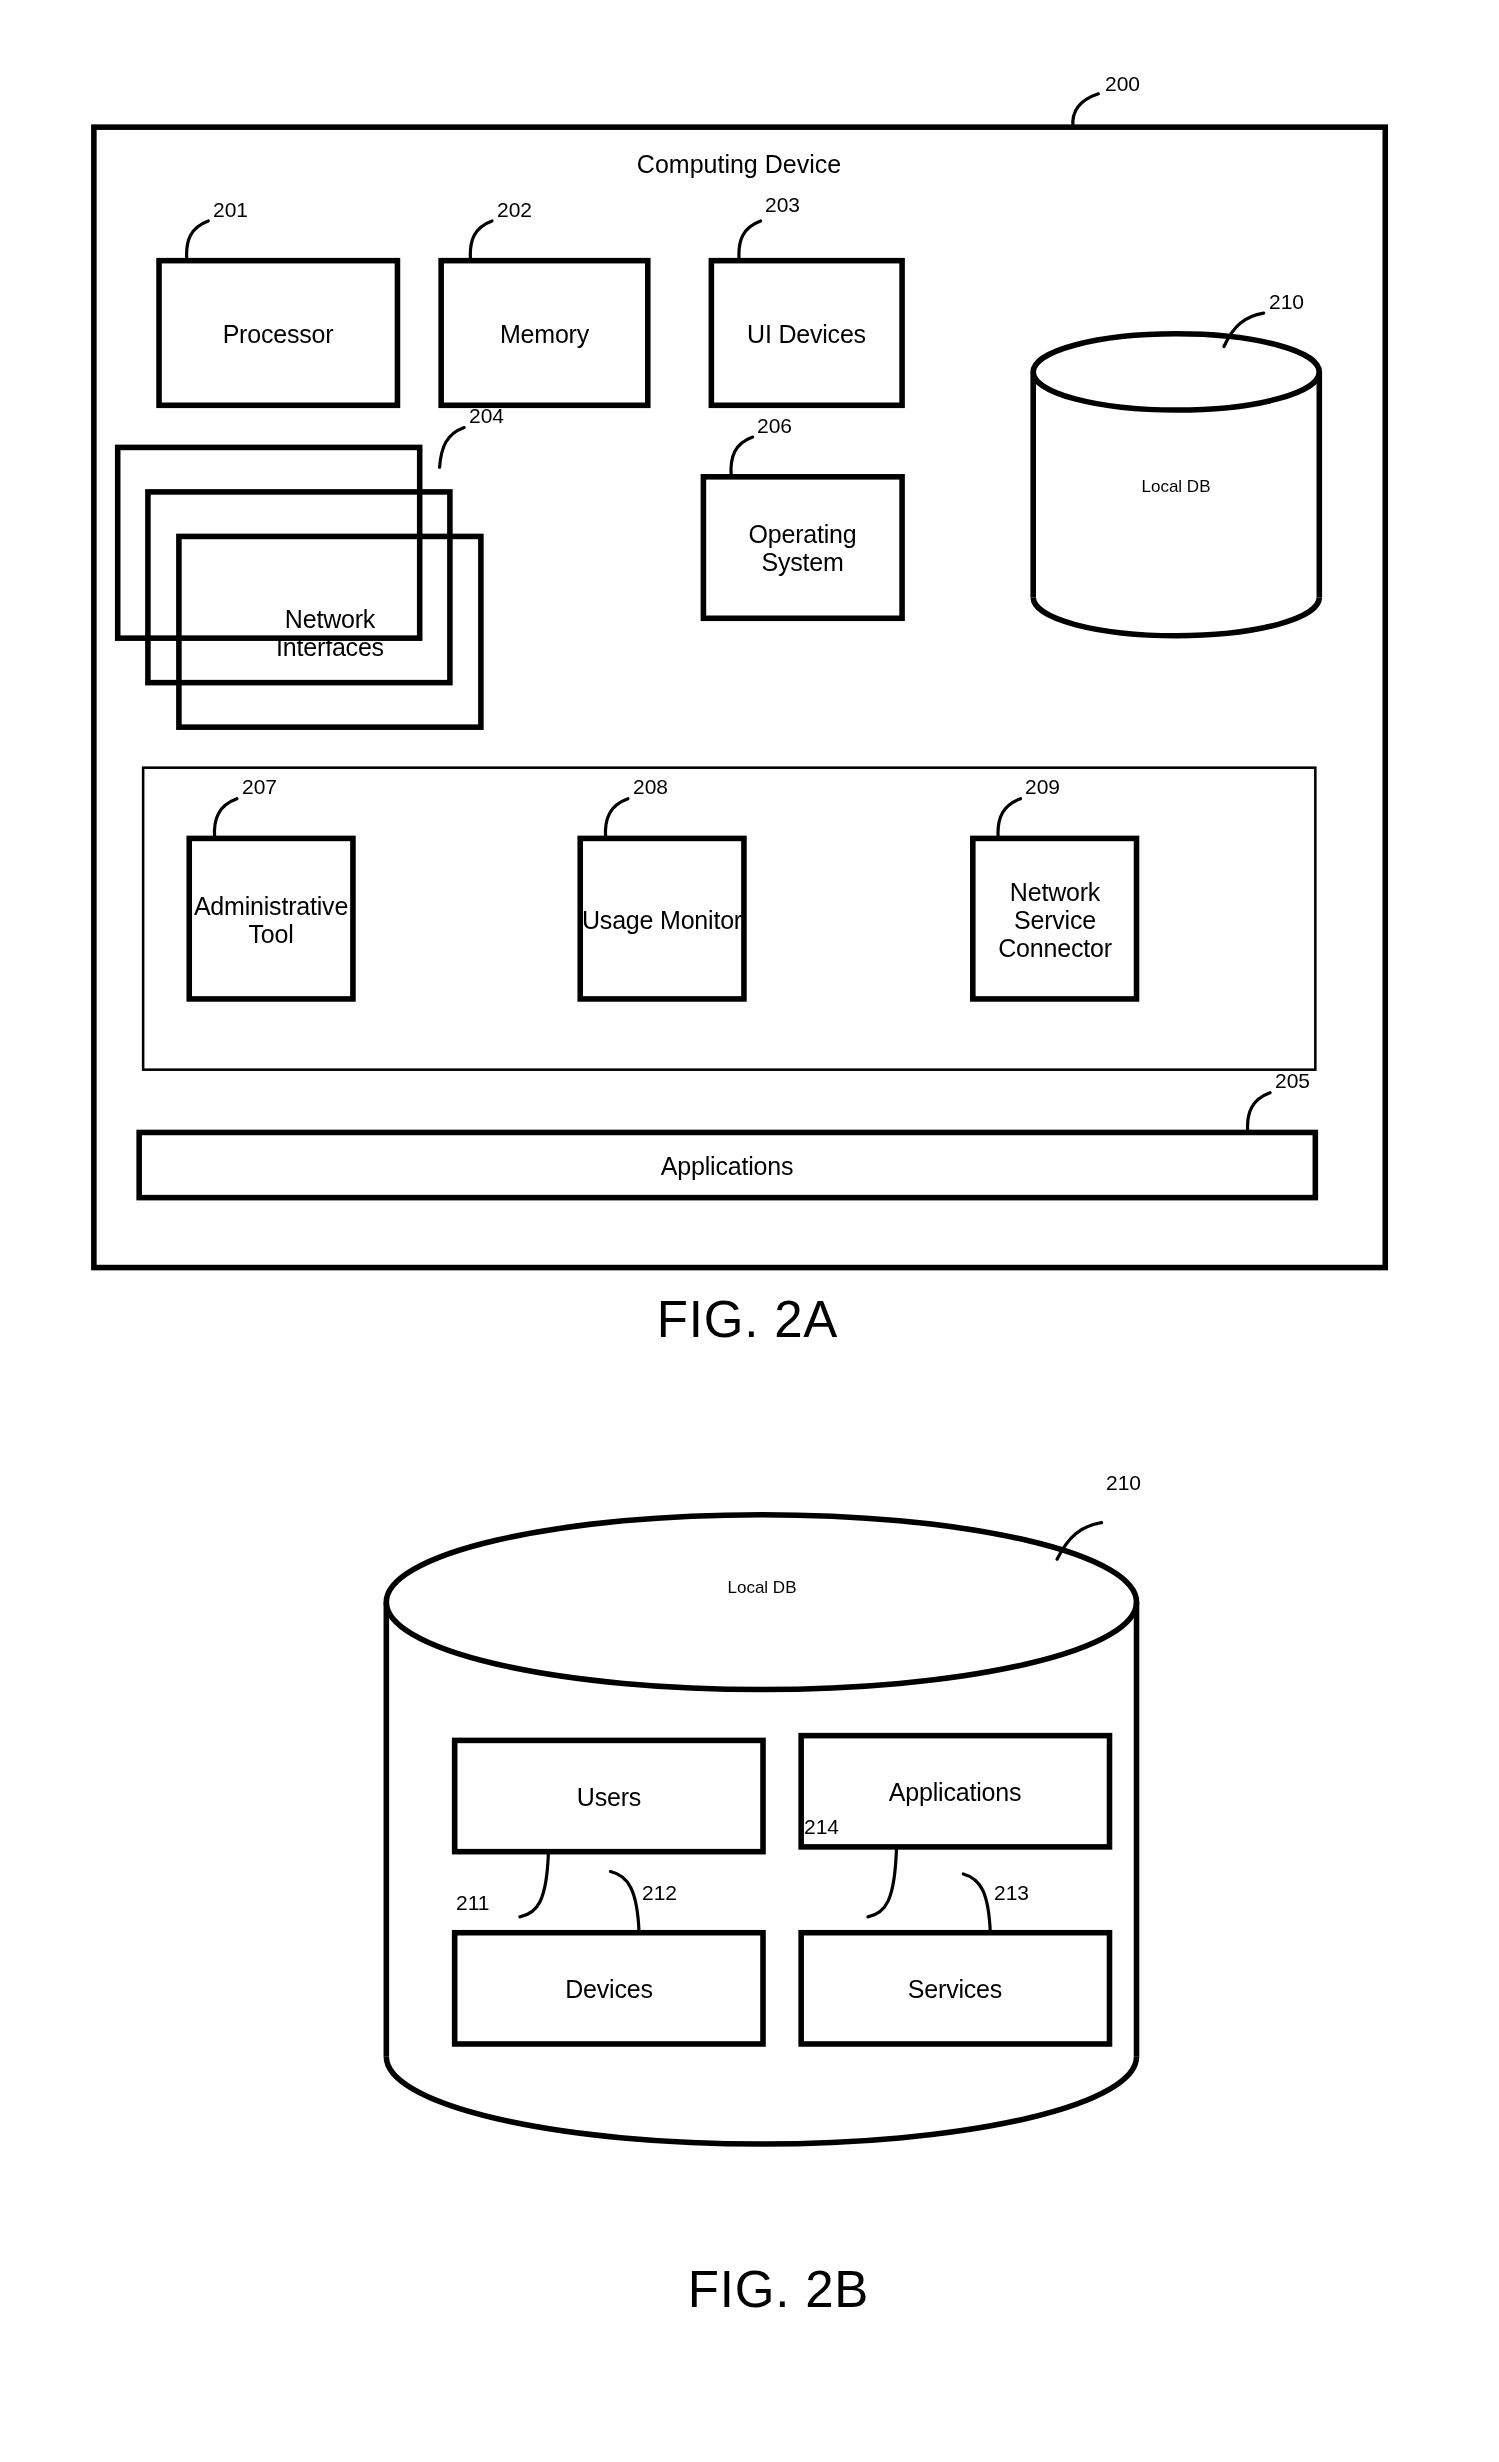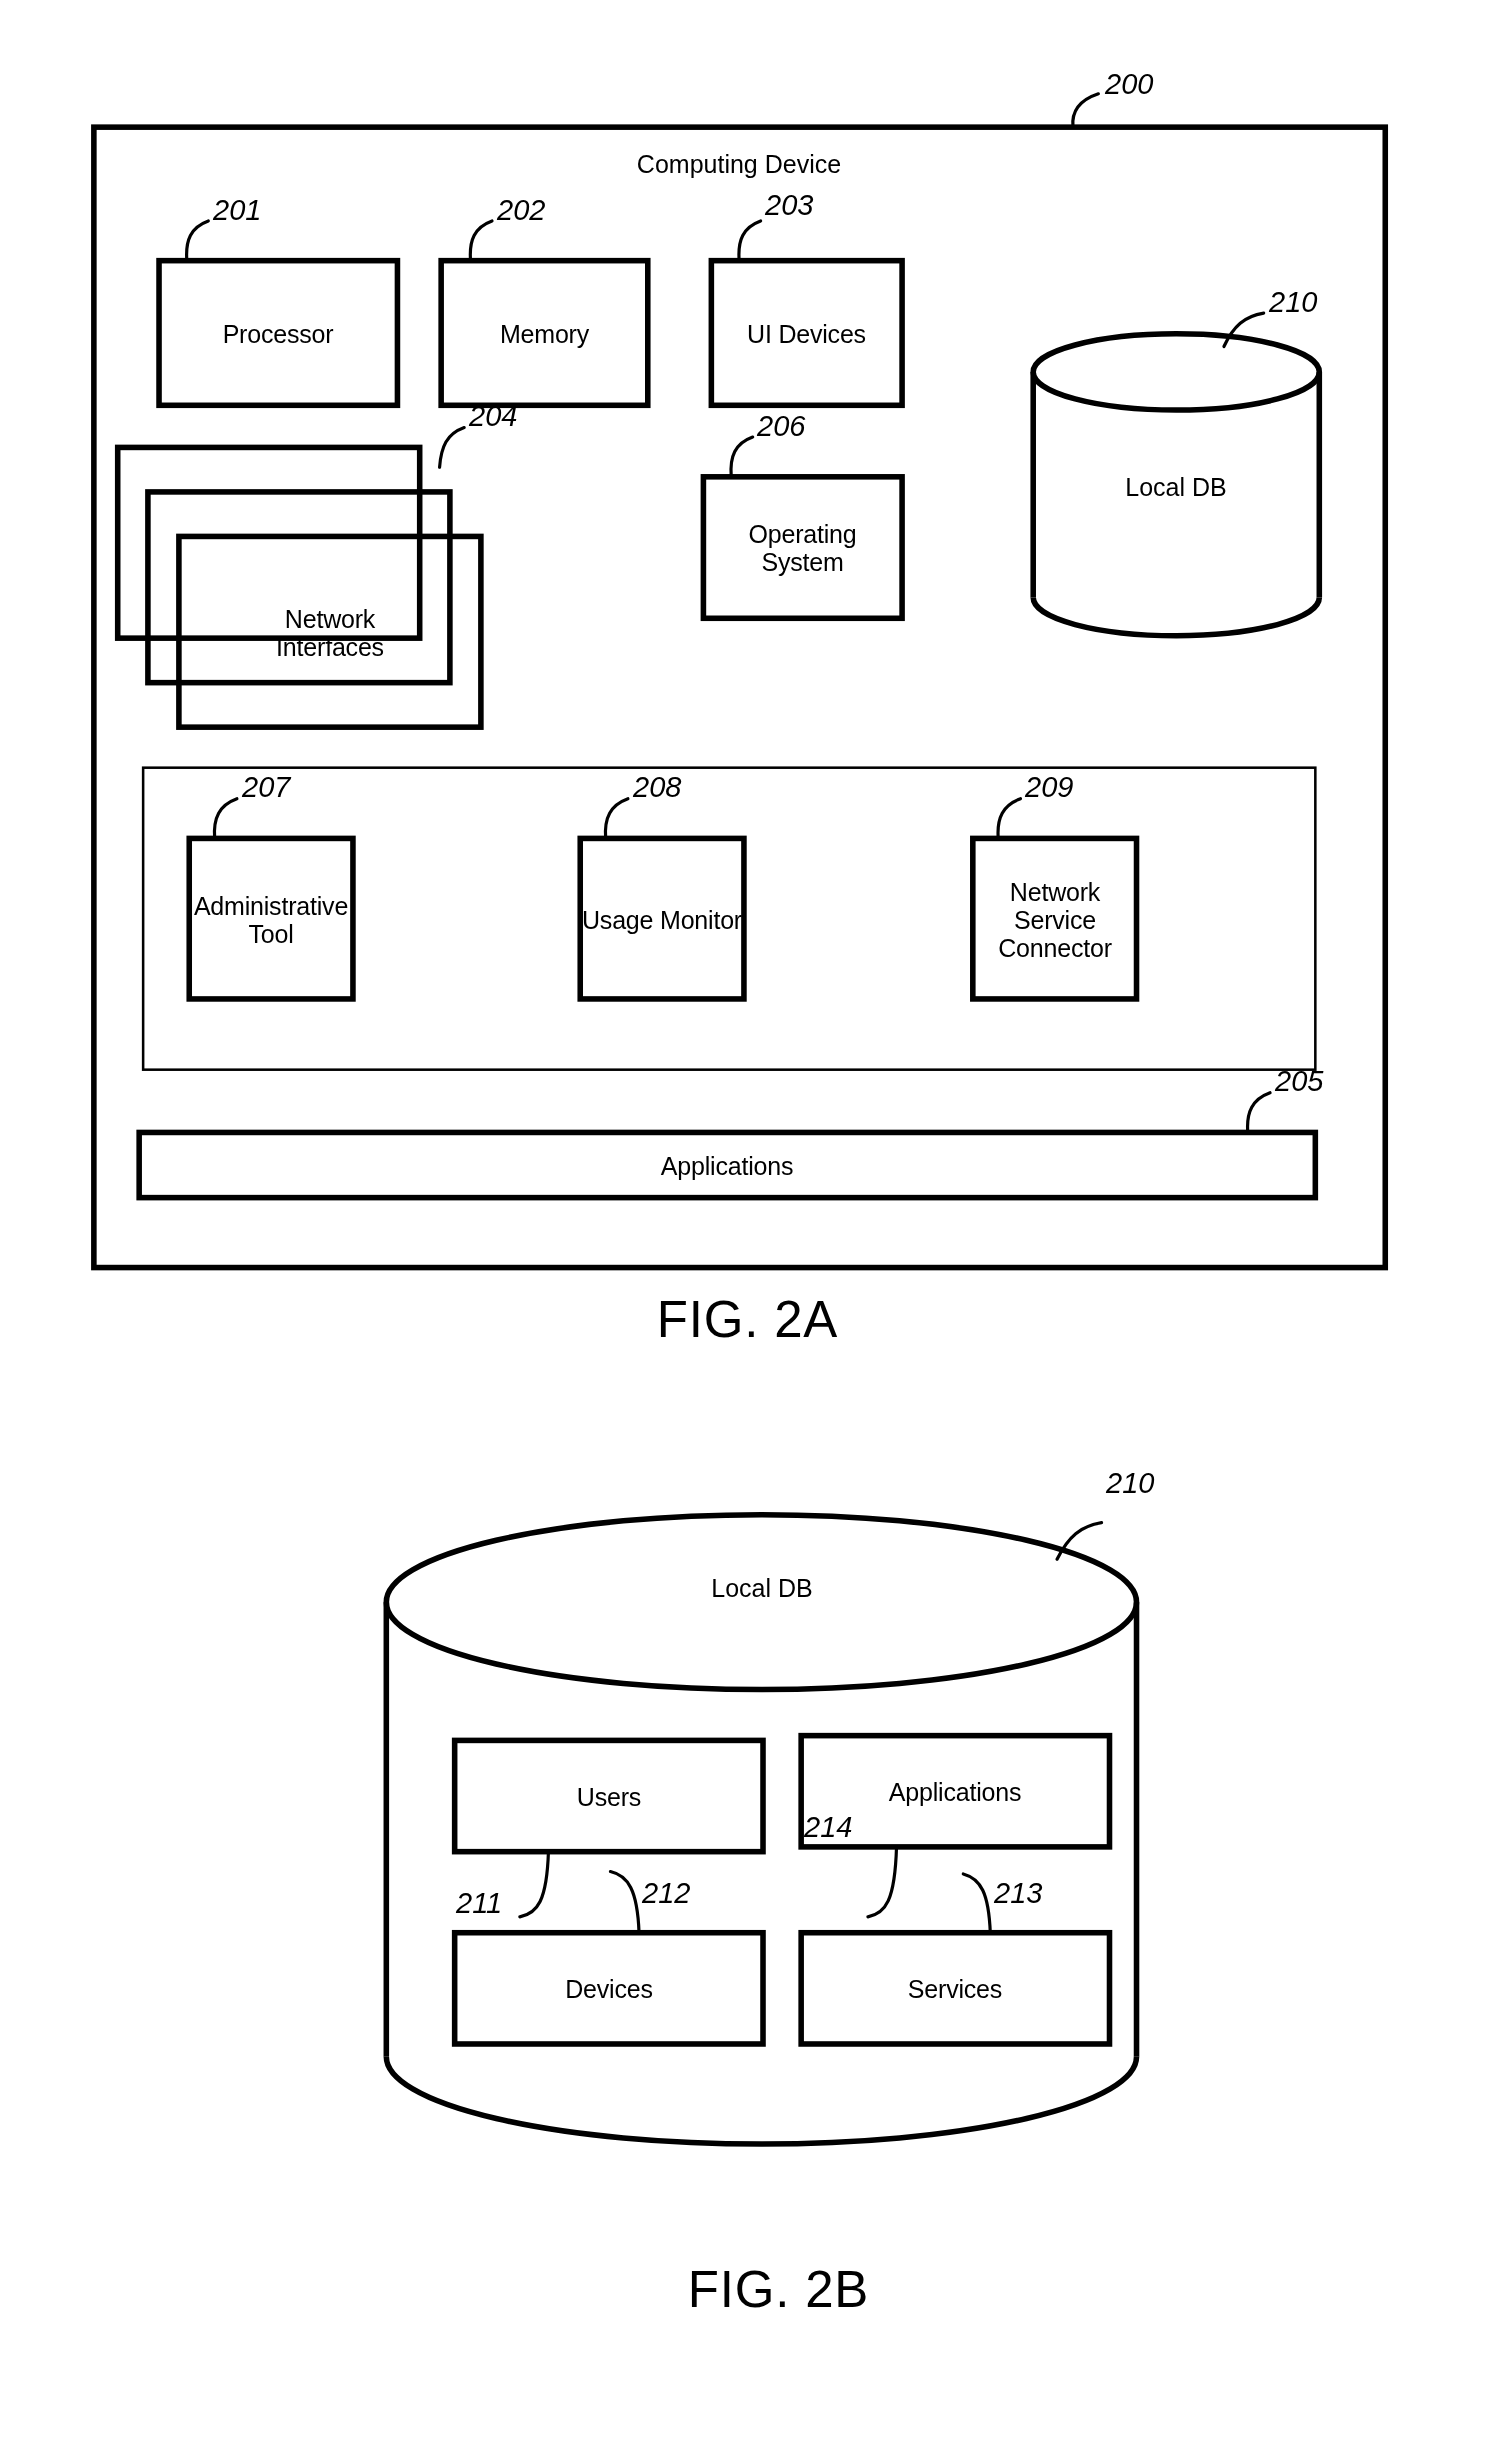--- a/index.html
+++ b/index.html
@@ -43,30 +43,29 @@
     pointer-events: auto;
   }
   .box-text {
     font-size: 25px;
     letter-spacing: -0.2px;
   }
   .title-text {
     font-size: 25px;
   }
   .ref-num {
-    font-size: 29px;
+    font-size: 21px;
     letter-spacing: 0px;
     justify-content: flex-start;
-    font-style: italic;
   }
   .fig-caption {
     font-size: 51px;
     letter-spacing: 0.8px;
   }
-  .db-text { font-size: 25px; }
+  .db-text { font-size: 17px; }
 </style>
 </head>
 <body>
 
 <div id="sheet">
 
   <svg class="figure-layer" viewBox="0 0 1886 3098">
     <defs>
       <style>
         .thick { fill:none; stroke:#000; stroke-width:7; }

